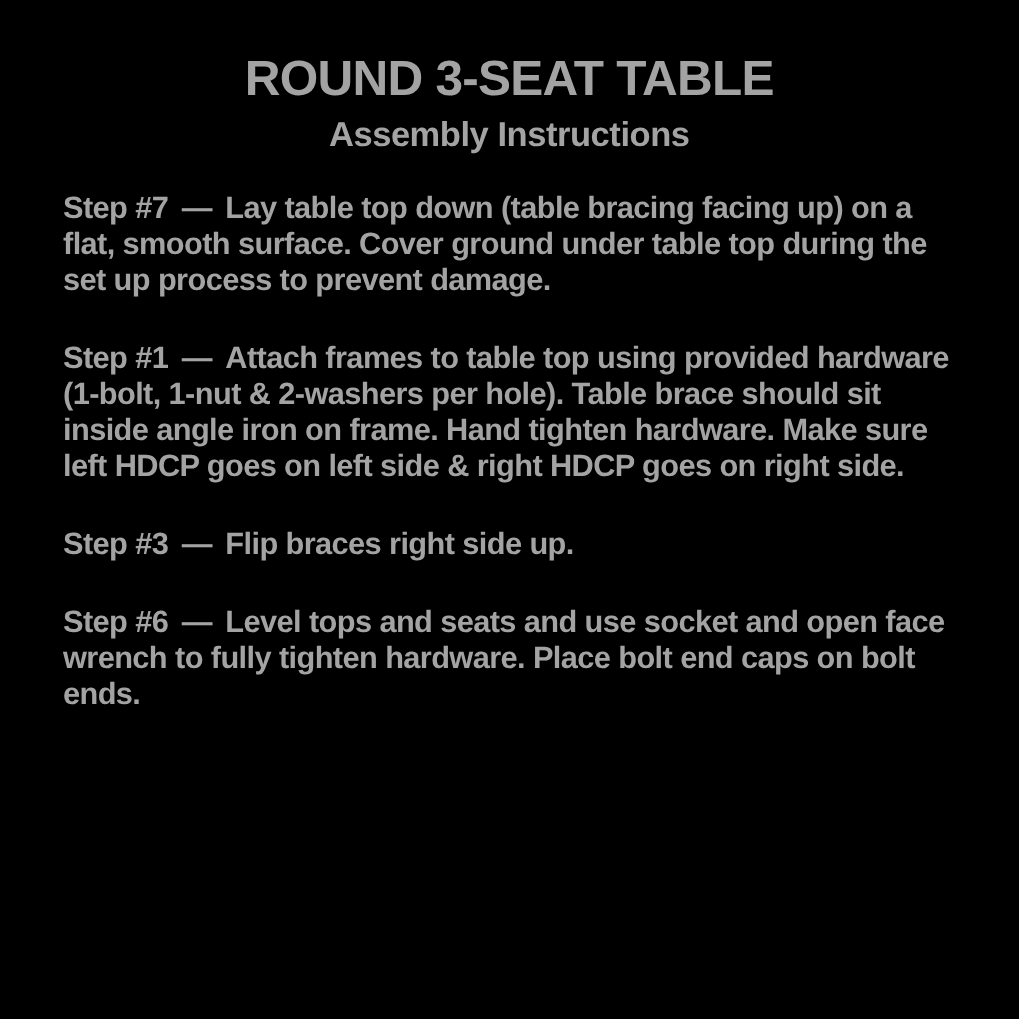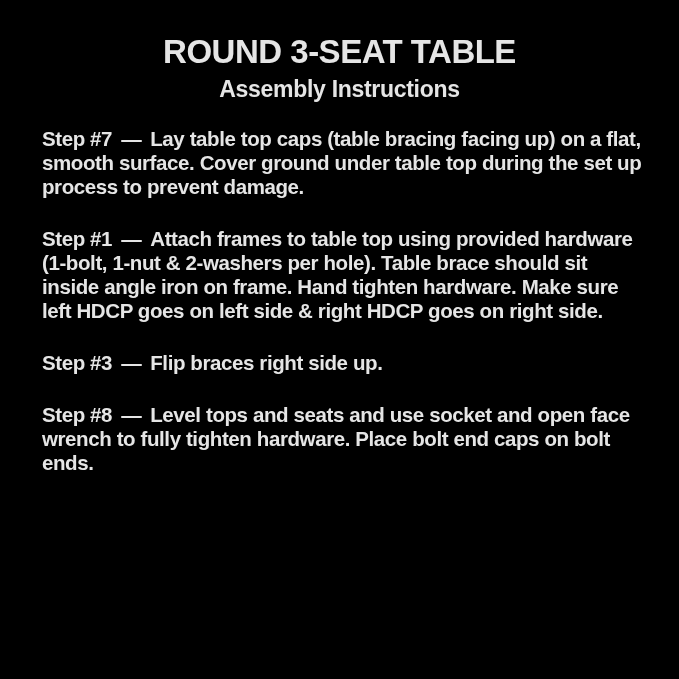--- a/index.html
+++ b/index.html
@@ -12,21 +12,21 @@
     background: #000000;
     overflow: hidden;
     font-family: "Liberation Sans", "DejaVu Sans", sans-serif;
     -webkit-font-smoothing: antialiased;
   }
   .sheet {
     box-sizing: border-box;
     width: 679px;
     height: 486px;
     padding: 34px 32px 20px 42px;
-    color: #e5e5e5;
+    color: #a3a3a3;
   }
   .title {
     text-align: center;
     font-size: 33px;
     font-weight: bold;
     letter-spacing: -0.5px;
     line-height: 1.1;
     margin: 0 10px 0 0;
   }
   .subtitle {
@@ -55,24 +55,24 @@
 </head>
 <body>
 
 <div class="sheet">
 
   <h1 class="title">ROUND 3-SEAT TABLE</h1>
   <h2 class="subtitle">Assembly Instructions</h2>
 
   <div class="steps">
 
-    <p class="step"><span>Step #7</span><span class="dash">—</span><span>Lay table top caps (table bracing facing up) on a flat, smooth surface. Cover ground under table top during the set up process to prevent damage.</span></p>
+    <p class="step"><span>Step #7</span><span class="dash">—</span><span>Lay table top down (table bracing facing up) on a flat, smooth surface. Cover ground under table top during the set up process to prevent damage.</span></p>
 
     <p class="step"><span>Step #1</span><span class="dash">—</span><span>Attach frames to table top using provided hardware (1-bolt, 1-nut &amp; 2-washers per hole). Table brace should sit inside angle iron on frame. Hand tighten hardware. Make sure left HDCP goes on left side &amp; right HDCP goes on right side.</span></p>
 
 
 
     <p class="step"><span>Step #3</span><span class="dash">—</span><span>Flip braces right side up.</span></p>
 
-    <p class="step"><span>Step #8</span><span class="dash">—</span><span>Level tops and seats and use socket and open face wrench to fully tighten hardware. Place bolt end caps on bolt ends.</span></p>
+    <p class="step"><span>Step #6</span><span class="dash">—</span><span>Level tops and seats and use socket and open face wrench to fully tighten hardware. Place bolt end caps on bolt ends.</span></p>
 
   </div>
 </div>
 
 </body></html>

